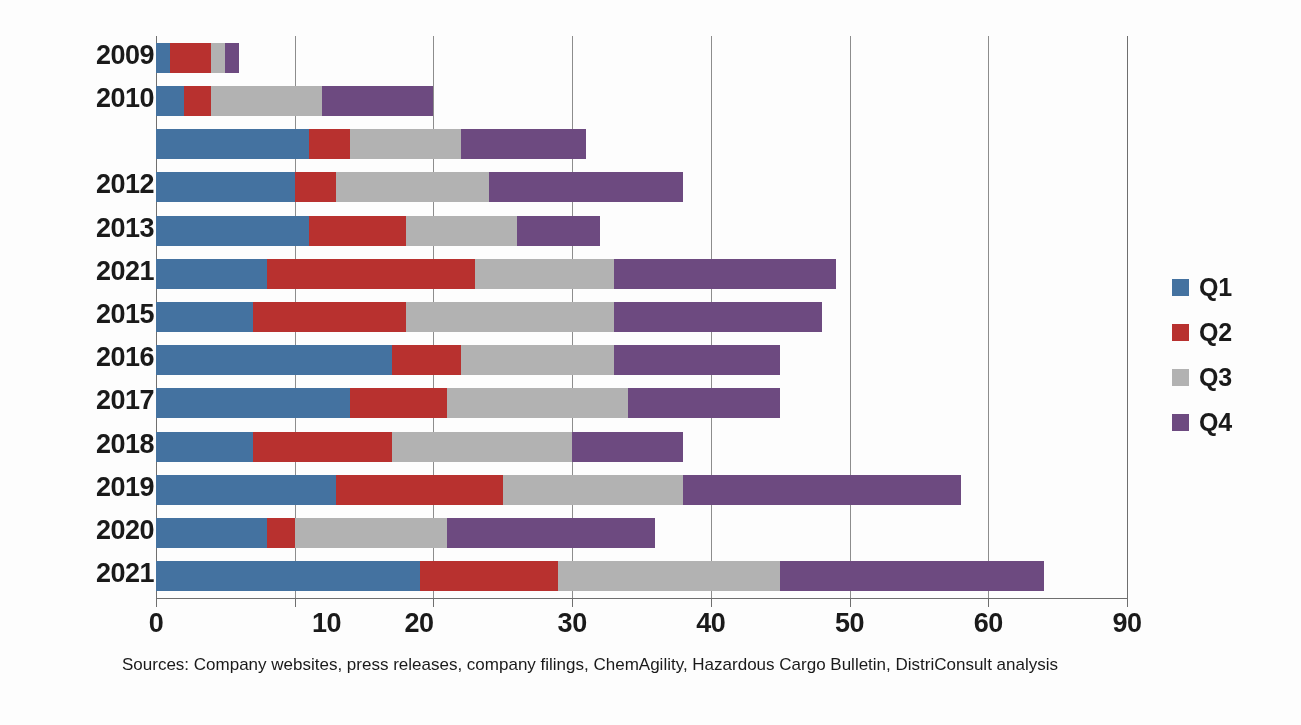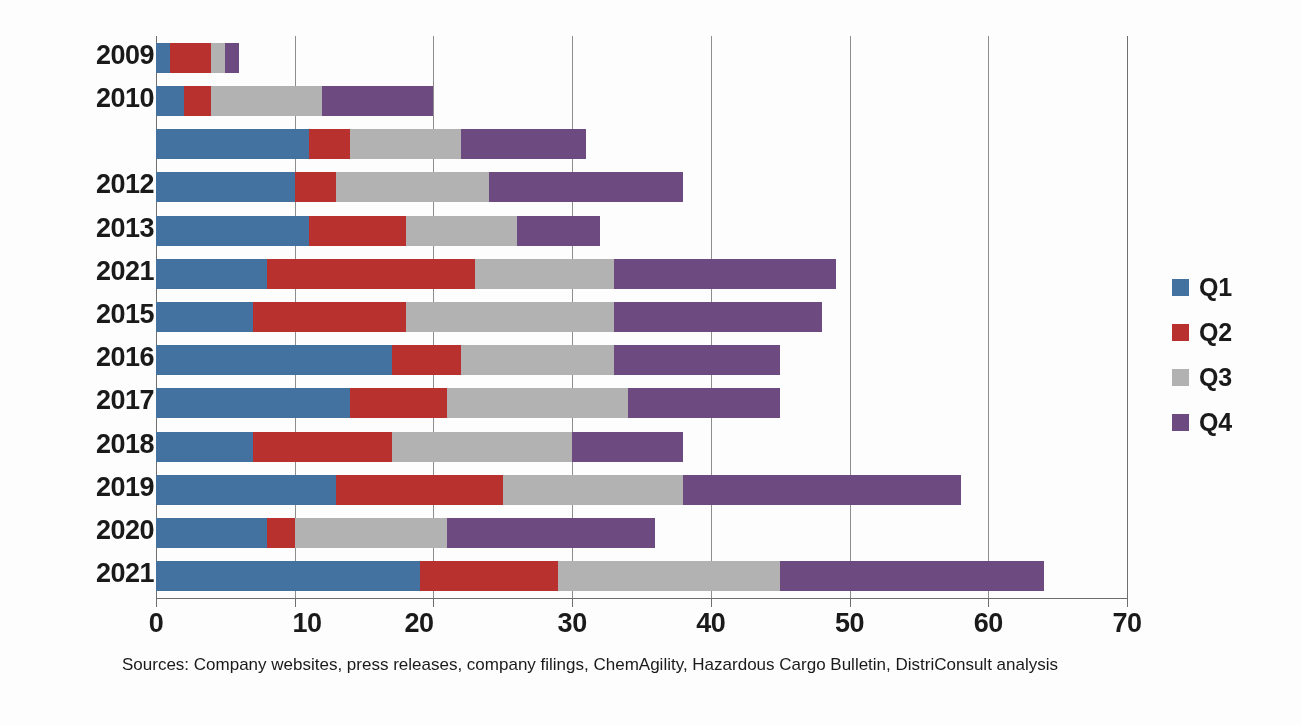--- a/index.html
+++ b/index.html
@@ -268,27 +268,27 @@
       <div class="tickmark" style="left: 294.714px;"></div>
       <div class="tickmark" style="left: 433.429px;"></div>
       <div class="tickmark" style="left: 572.143px;"></div>
       <div class="tickmark" style="left: 710.857px;"></div>
       <div class="tickmark" style="left: 849.571px;"></div>
       <div class="tickmark" style="left: 988.286px;"></div>
       <div class="tickmark" style="left: 1127px;"></div>
     </div>
   <div id="xlabels">
       <div class="xtick-label" style="left: 156px;">0</div>
-      <div class="xtick-label" style="left: 307px;">10</div>
+      <div class="xtick-label" style="left: 296px; text-align: right;">10</div>
       <div class="xtick-label" style="left: 419px; text-align: center;">20</div>
       <div class="xtick-label" style="left: 572.143px; text-align: center;">30</div>
       <div class="xtick-label" style="left: 710.857px;">40</div>
       <div class="xtick-label" style="left: 849.571px;">50</div>
       <div class="xtick-label" style="left: 988.286px;">60</div>
-      <div class="xtick-label" style="left: 1127px;">70</div>
+      <div class="xtick-label" style="left: 1127px;">90</div>
     </div>
 
   <div class="legend">
       <div class="legend-item">
         <span class="legend-swatch" style="background: rgb(68, 114, 160);"></span>
         <span class="legend-label">Q1</span>
       </div>
       <div class="legend-item">
         <span class="legend-swatch" style="background: rgb(184, 49, 47);"></span>
         <span class="legend-label">Q2</span>

